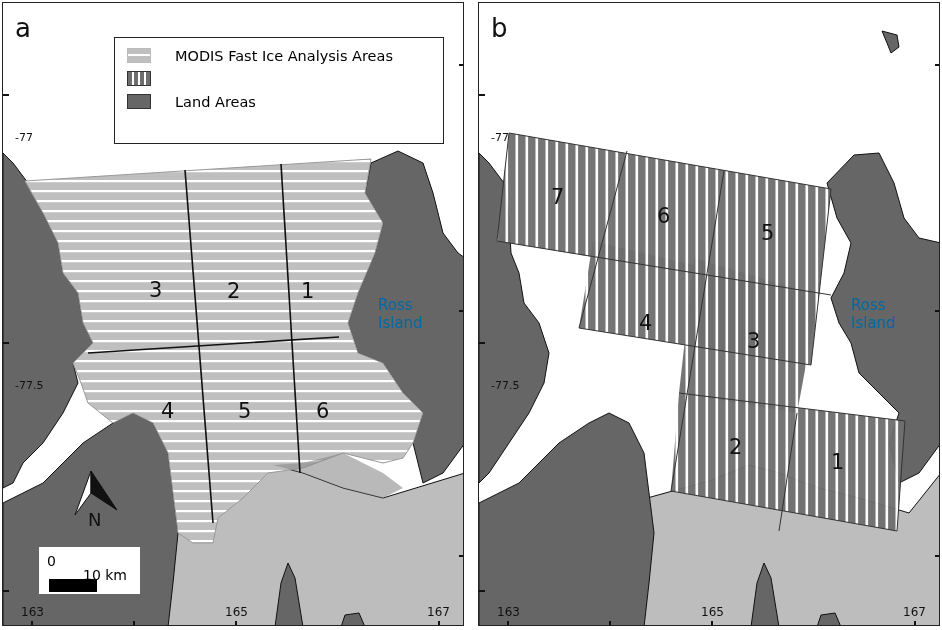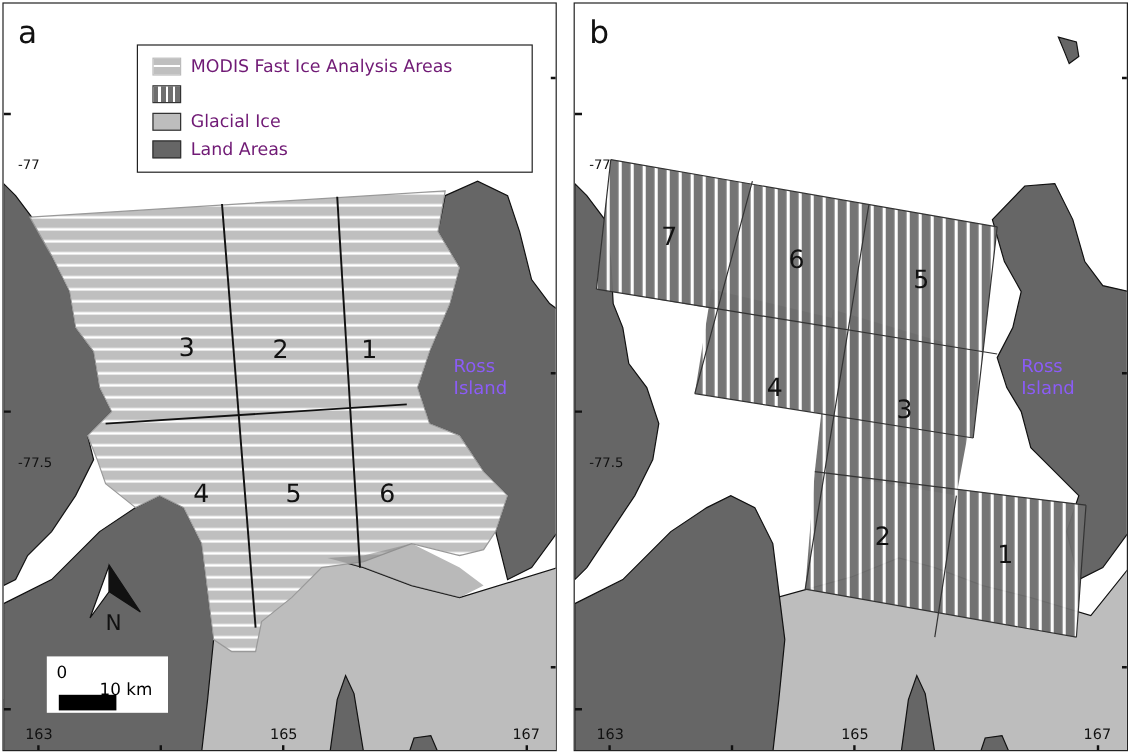--- a/index.html
+++ b/index.html
@@ -3,30 +3,30 @@
 <meta charset="utf-8">
 <style>
   html, body { margin:0; padding:0; background:#ffffff; }
   body { width:942px; height:630px; position:relative; overflow:hidden; font-family:"DejaVu Sans", sans-serif; }
   .panel { position:absolute; top:2px; width:462px; height:624px; border:1.5px solid #222; background:#fff; overflow:hidden; box-sizing:border-box; }
   #panel-a { left:2px; }
   #panel-b { left:478px; }
   .panel svg { position:absolute; left:0; top:0; }
   .panel-letter { position:absolute; left:12px; top:10px; font-size:26px; color:#111; }
   .legend { position:absolute; left:111px; top:34px; width:330px; height:107px; background:#fff; border:1.2px solid #222; box-sizing:border-box; padding:6px 0 0 12px; }
-  .legend-row { display:flex; align-items:center; height:23px; font-size:14.5px; color:#701a75; }
+  .legend-row { display:flex; align-items:center; height:23px; font-size:14.5px; color:#000000;gap:16px; }
   .swatch { width:24px; height:15px; border:1px solid #333; margin-right:8px; box-sizing:border-box; }
   .sw-modis { background:repeating-linear-gradient(to bottom,#bfbfbf 0 5px,#fff 5px 7px,#bfbfbf 7px 15px); border-color:#bbb; }
   .sw-ssmi { background:repeating-linear-gradient(to right,#6e6e6e 0 4px,#fff 4px 6px); }
   .sw-glacial { background:#bdbdbd; }
   .sw-land { background:#666; }
   .lat-label { position:absolute; font-size:11px; color:#111;margin-top:43px; }
   .lon-label { position:absolute; font-size:12px; color:#111;text-align:center; }
   .region-label { position:absolute; font-size:21px; color:#111; }
-  .place-label { position:absolute; font-size:15px; color:#8b5cf6; line-height:18px; }
+  .place-label { position:absolute; font-size:15px; color:#0369a1; line-height:18px; }
   .scalebar { position:absolute; left:36px; top:544px; width:101px; height:47px; background:#fff; }
   .scalebar .s0 { position:absolute; left:8px; top:6px; font-size:14px; }
   .scalebar .s10 { position:absolute; left:44px; top:20px; font-size:14px; }
   .scalebar .bar { position:absolute; left:10px; top:32px; width:48px; height:13px; background:#000; }
   .north-n { position:absolute; left:85px; top:506px; font-size:18px; color:#111; }
 </style>
 </head>
 <body>
 
 <div class="panel" id="panel-a">
@@ -73,24 +73,20 @@
 
   <div class="panel-letter">a</div>
 
   <div class="legend">
     <div class="legend-row">
       <span class="swatch sw-modis"></span>
       <span>MODIS Fast Ice Analysis Areas</span>
     </div>
     <div class="legend-row">
       <span class="swatch sw-ssmi"></span>
-    </div>
-    <div class="legend-row">
-      <span class="swatch sw-glacial"></span>
-      <span>Glacial Ice</span>
     </div>
     <div class="legend-row">
       <span class="swatch sw-land"></span>
       <span>Land Areas</span>
     </div>
   </div>
 
   <div class="lat-label" style="left:12px;top:85px;">-77</div>
   <div class="lat-label" style="left:12px;top:333px;">-77.5</div>
   <div class="lat-label" style="left:12px;top:581px;">-78</div>

